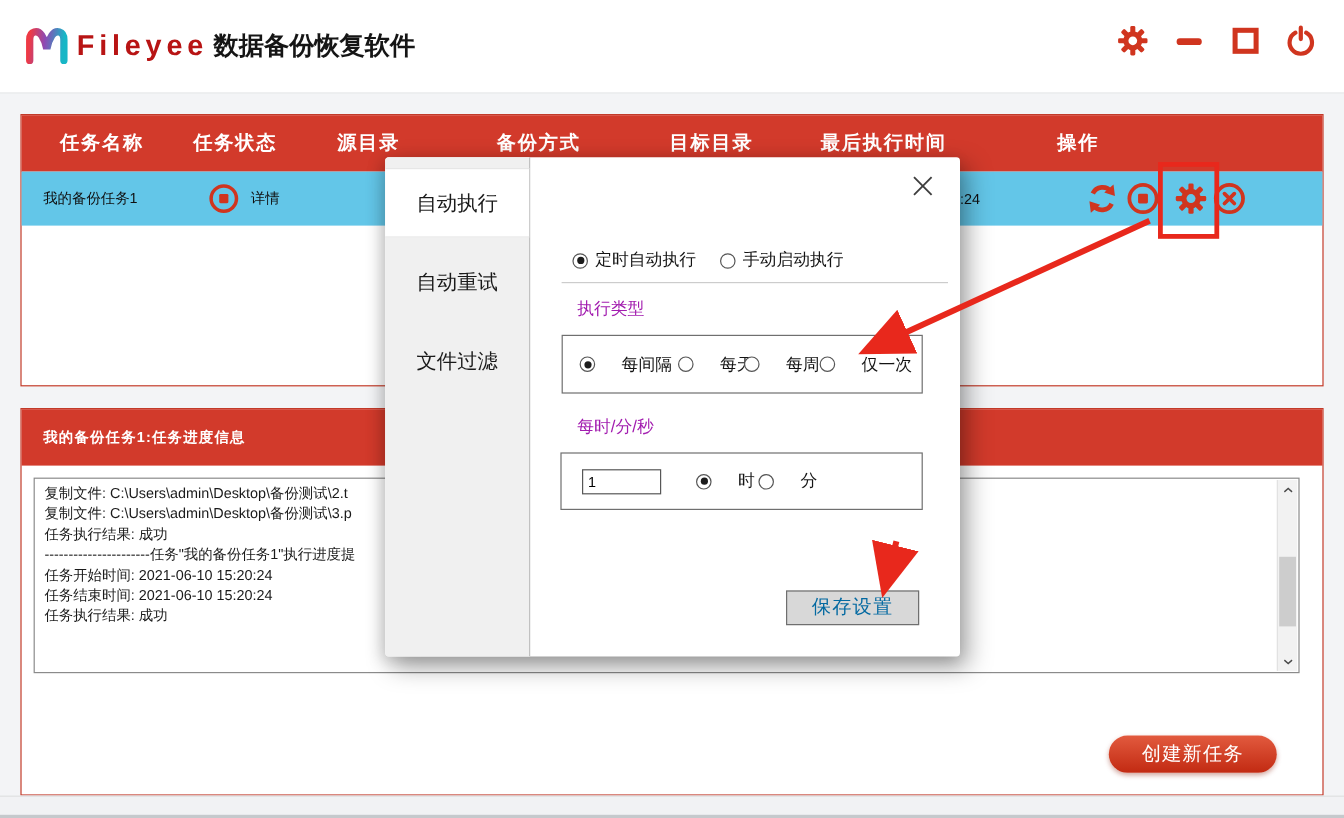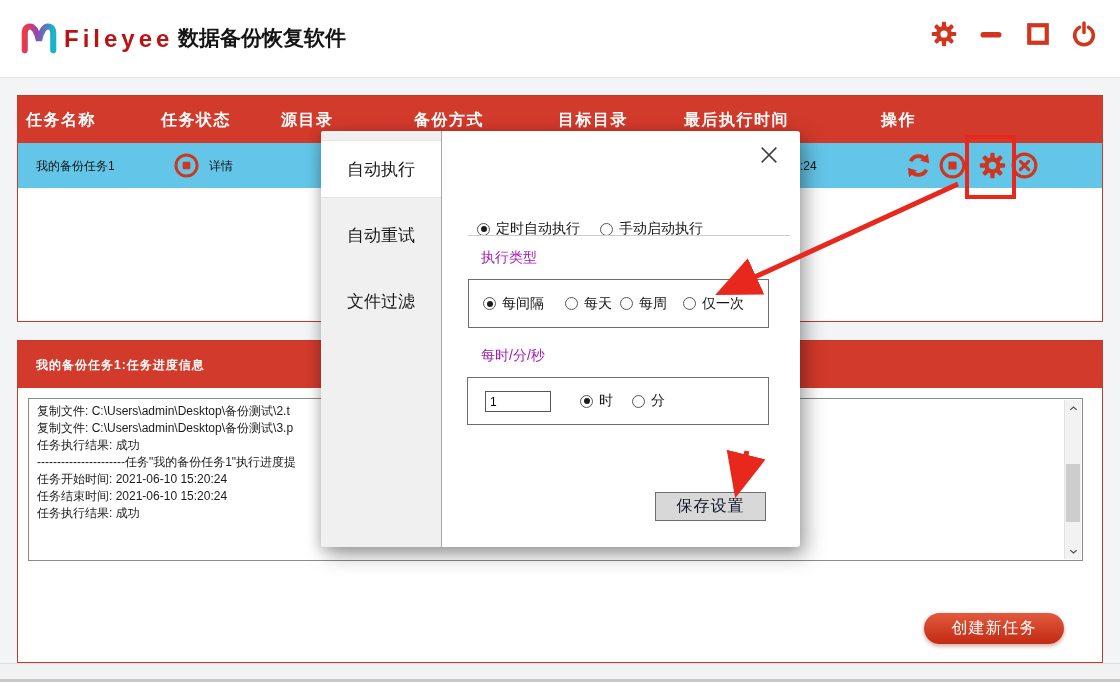--- a/index.html
+++ b/index.html
@@ -42,34 +42,34 @@
   .footer{position:absolute;left:0;right:0;bottom:0;height:19px;background:#f1f2f4;border-top:1px solid #dfe0e2;border-bottom:3px solid #c5c9cc}
   
   .dialog{position:absolute;left:321px;top:131px;width:479px;height:416px;background:#fff;z-index:40;border-radius:3px;
           box-shadow:6px 8px 20px rgba(0,0,0,.35),-3px 3px 12px rgba(0,0,0,.15)}
   .dlg-side{position:absolute;left:0;top:0;bottom:0;width:121px;background:#f0f0f0;border-right:1px solid #a6a6a6;border-radius:3px 0 0 3px}
   .dlg-tab{position:absolute;left:0;right:0;height:58px;display:flex;align-items:center;justify-content:center;
            font-size:17px;color:#1a1a1a;cursor:pointer}
   .dlg-tab.active{background:#fff;border-top:1px solid #e6e6e6;border-bottom:1px solid #e6e6e6}
   .dlg-close{position:absolute;left:437px;top:13px;width:22px;height:22px;color:#3f3f3f;cursor:pointer;background:none;border:none}
   .dlg-close svg{width:100%;height:100%}
-  .mode-row{position:absolute;top:89px;left:156px;display:flex;align-items:center}
+  .mode-row{position:absolute;top:77px;left:156px;display:flex;align-items:center}
   .dlg-divider{position:absolute;top:104px;left:147px;width:322px;border-top:1px solid #ccc}
   .dlg-label{position:absolute;font-size:14px;color:#a21caf}
   .groupbox{position:absolute;border:1px solid #6f6f6f;background:#fff}
   .group1{top:148px;left:147px;width:301px;height:49px}
   .group2{top:246px;left:146px;width:302px;height:48px}
-  .ritem{position:absolute;top:50%;transform:translateY(-50%);display:flex;align-items:center;gap:6px;white-space:nowrap}
+  .ritem{position:absolute;top:50%;transform:translateY(-50%);display:flex;align-items:center;gap:22px;white-space:nowrap}
   .ritem2{display:flex;align-items:center;gap:6px;white-space:nowrap}
   .rlabel{font-size:14px;color:#141414}
   .radio{width:13px;height:13px;border:1px solid #565656;border-radius:50%;background:#fff;display:inline-block;position:relative;cursor:pointer;flex:none}
   .radio.checked::after{content:"";position:absolute;left:2.5px;top:2.5px;right:2.5px;bottom:2.5px;background:#1c1c1c;border-radius:50%}
   .int-input{position:absolute;left:17px;top:13px;width:66px;height:21px;border:1px solid #575757;font-size:12px;padding:0 4px;font-family:inherit}
   .save-btn{position:absolute;top:361px;left:334px;width:111px;height:29px;background:#d8d8d8;border:1px solid #6f6f6f;
-            font-size:16px;font-family:inherit;color:#0f172a;cursor:pointer;letter-spacing:1px}
+            font-size:16px;font-family:inherit;color:#0369a1;cursor:pointer;letter-spacing:1px}
   
   .annotations{position:absolute;left:0;top:0;width:1120px;height:682px;z-index:60;pointer-events:none}
 </style>
 </head>
 <body>
 
 <svg width="0" height="0" style="position:absolute">
   <defs>
     <symbol id="i-gear" viewBox="0 0 24 24">
       <g fill="currentColor">
@@ -143,21 +143,21 @@
     <button class="tb-btn" style="left:1024px"><svg>
           <use href="#i-max"></use>
         </svg></button>
     <button class="tb-btn" style="left:1070px"><svg>
           <use href="#i-power"></use>
         </svg></button>
   </div>
 
   <div class="panel task-panel">
     <div class="panel-head">
-      <span class="hcell" style="left:8px">任务名称</span>
+      <span class="hcell" style="left:32px">任务名称</span>
       <span class="hcell" style="left:143px">任务状态</span>
       <span class="hcell" style="left:263px">源目录</span>
       <span class="hcell" style="left:396px">备份方式</span>
       <span class="hcell" style="left:540px">目标目录</span>
       <span class="hcell" style="left:666px">最后执行时间</span>
       <span class="hcell" style="left:863px">操作</span>
     </div>
     <div class="task-row">
       <span class="rcell" style="left:18px">我的备份任务1</span>
       <span class="status-icon"><svg>

